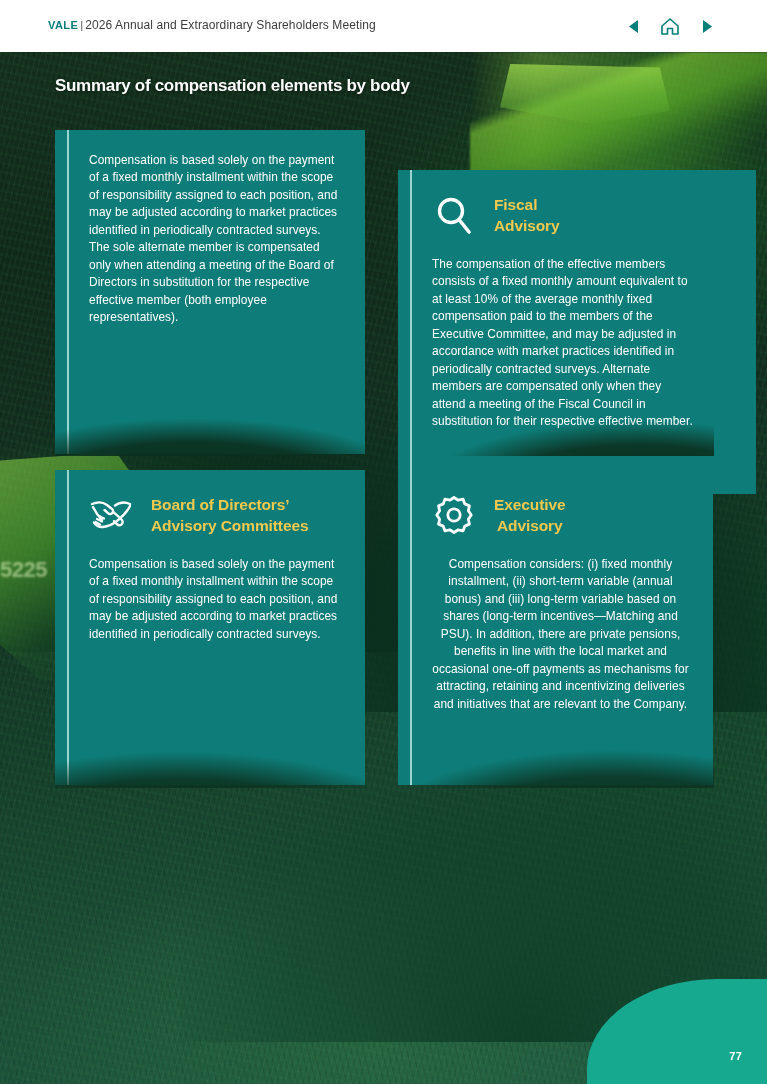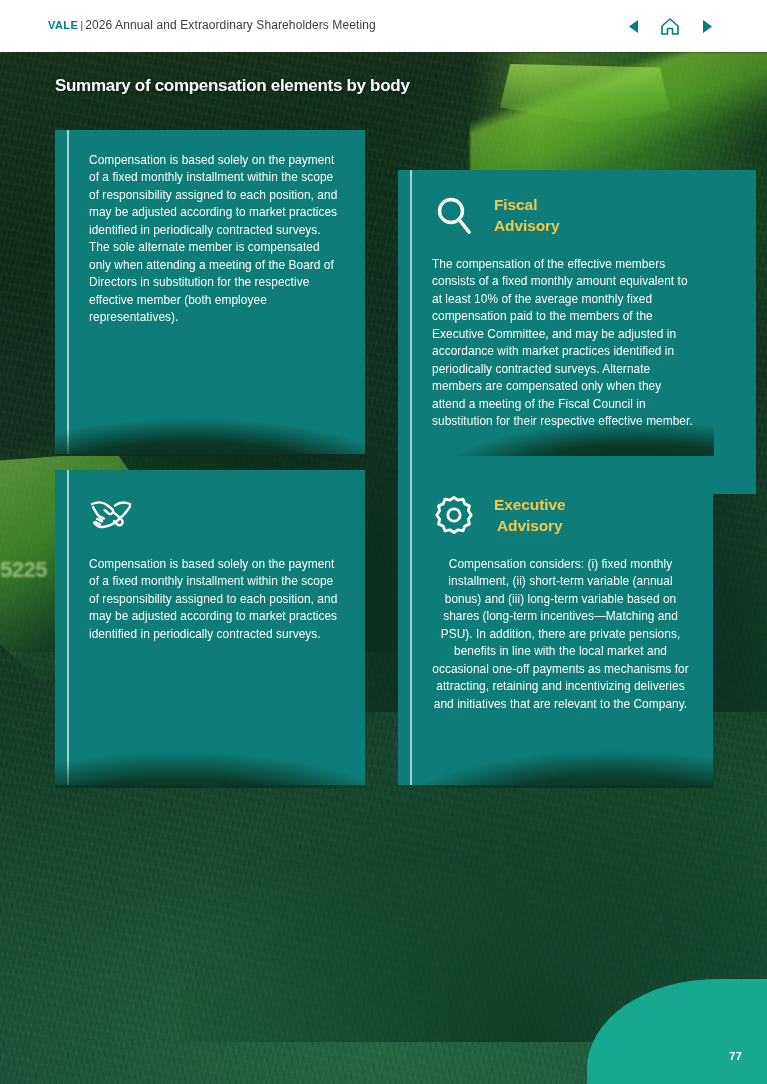--- a/index.html
+++ b/index.html
@@ -357,20 +357,21 @@
               <path d="M3 6 C9 3.5 14 4 18 7 L23 11 C24.5 12.2 24.5 14 23.2 15.2 C22 16.3 20.2 16.2 19 15.1 L15.5 12" fill="none" stroke="#ffffff" stroke-width="2.4" stroke-linecap="round" stroke-linejoin="round"></path>
               <path d="M41 6 C35 3.5 30 4.5 26 7.5" fill="none" stroke="#ffffff" stroke-width="2.4" stroke-linecap="round"></path>
               <path d="M24 14 C27 16 30 19 32.5 21.5 C34 23 34 25 32.6 26.3 C31.2 27.6 29.2 27.4 27.9 26.1 L25 23.2" fill="none" stroke="#ffffff" stroke-width="2.4" stroke-linecap="round" stroke-linejoin="round"></path>
               <path d="M41 8 C38 14 33 19 28 23 C24 26.2 19 28.5 14 29 C10 29.4 7 27.5 5 24.5" fill="none" stroke="#ffffff" stroke-width="2.4" stroke-linecap="round" stroke-linejoin="round"></path>
               <path d="M4 9 C6.5 14 9.5 18.5 13 22" fill="none" stroke="#ffffff" stroke-width="2.4" stroke-linecap="round"></path>
               <line x1="6.5" y1="24" x2="11" y2="26.5" stroke="#ffffff" stroke-width="2.2" stroke-linecap="round"></line>
               <line x1="8" y1="21" x2="13" y2="23.5" stroke="#ffffff" stroke-width="2.2" stroke-linecap="round"></line>
               <line x1="10" y1="18" x2="15" y2="20.5" stroke="#ffffff" stroke-width="2.2" stroke-linecap="round"></line>
             </svg>
           </div>
+          <div class="card-title two-line"><span>Board of Directors’</span><br><span>Advisory Committees</span></div>
         </div>
         <div class="card-body">Compensation is based solely on the payment of a fixed monthly installment within the scope of responsibility assigned to each position, and may be adjusted according to market practices identified in periodically contracted surveys.</div>
       </div>
     </div>
 
     <div class="card" id="card-exec">
       <div class="card-accent"></div>
       <div class="card-inner">
         <div class="card-head">
           <div class="card-icon">

